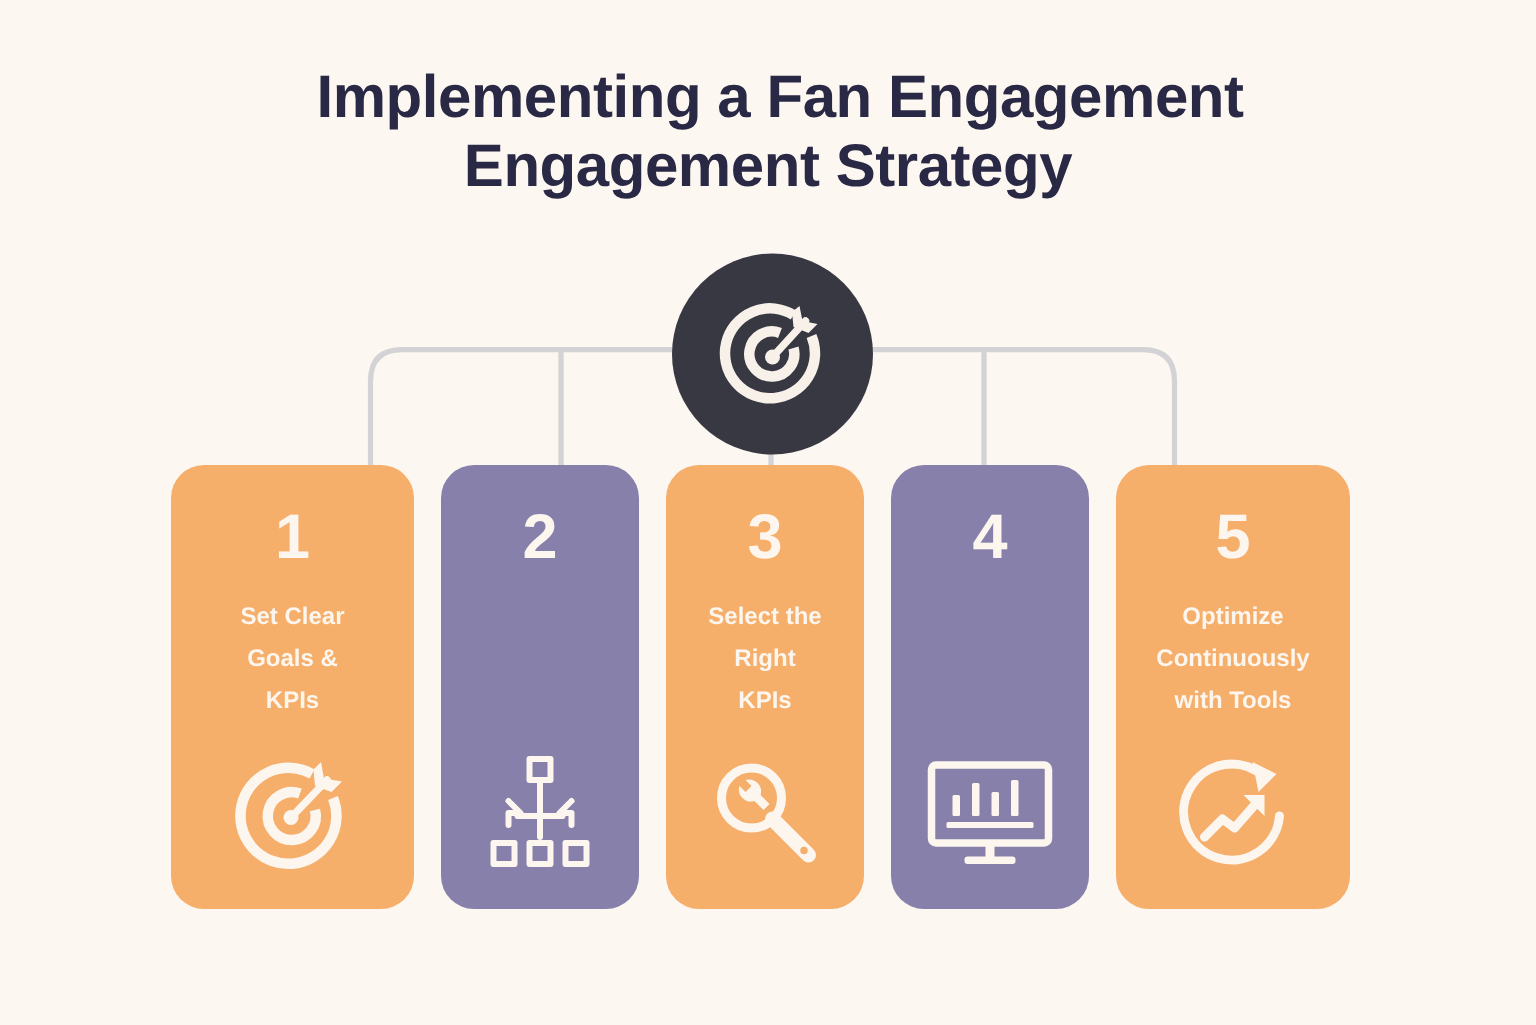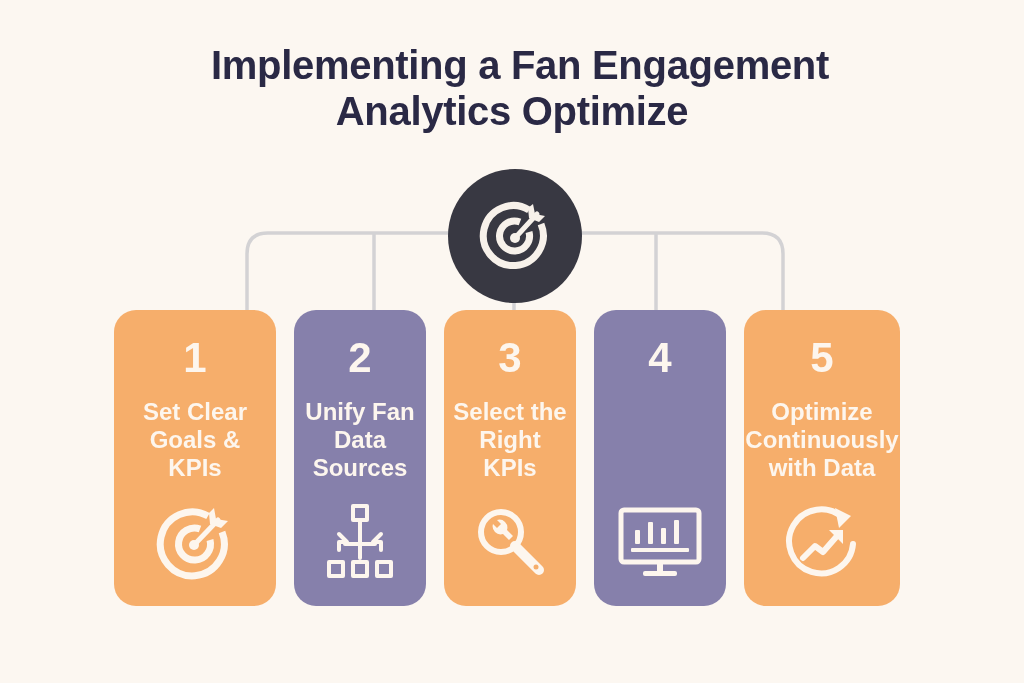--- a/index.html
+++ b/index.html
@@ -29,34 +29,34 @@
       text-align: center;
     }
     .step.orange { background: #f6ae6b; }
     .step.purple { background: #8680ab; }
     .step .num {
       position: absolute; top: 22px; left: 0; width: 100%;
       font-size: 42px; font-weight: 700; line-height: 52px;
     }
     .step .label {
       position: absolute; top: 88px; left: 0; width: 100%;
-      font-size: 24px; font-weight: 700; line-height: 28px;
+      font-size: 16px; font-weight: 700; line-height: 28px;
       white-space: pre-line;
     }
     .step .icon {
       position: absolute; top: 188px; left: 50%; margin-left: -45px;
       width: 90px; height: 90px;
     }
   </style>
 </head>
 <body>
 
 <div class="title">
   <span class="line1">Implementing a Fan Engagement</span>
-  <span class="line2">Analytics Optimize</span>
+  <span class="line2">Engagement Strategy</span>
 </div>
 
 <svg class="connectors" width="1024" height="683">
   <g fill="none" stroke="#d3d2d4" stroke-width="3.5">
     <path d="M247 312 V254 Q247 233 268 233 H762 Q783 233 783 254 V312"></path>
     <line x1="374" y1="233" x2="374" y2="312"></line>
     <line x1="656" y1="233" x2="656" y2="312"></line>
     <line x1="514" y1="300" x2="514" y2="312"></line>
   </g>
 </svg>
@@ -84,23 +84,20 @@
       <path d="M50 31 A16 16 0 1 0 60 42"></path>
     </g>
     <circle cx="44" cy="47" r="5" fill="#fdf6ee"></circle>
     <line x1="44" y1="47" x2="68" y2="22" stroke="#fdf6ee" stroke-width="5" stroke-linecap="round"></line>
     <path d="M64 10 L66 21 L78 23 L71 30 L60 26 L59 15 Z" fill="#fdf6ee"></path>
   </svg>
 </div>
 
 <div class="step purple" style="left:294px;width:132px">
   <div class="num">2</div>
-  <div class="label">Unify Fan
-Data
-Sources</div>
   <svg class="icon" viewBox="0 0 90 90">
     <g fill="none" stroke="#fdf6ee" stroke-width="4" stroke-linejoin="round" stroke-linecap="round">
       <rect x="38" y="8" width="14" height="14"></rect>
       <line x1="45" y1="22" x2="45" y2="60"></line>
       <polyline points="24,36 32,44 24,44 24,52"></polyline>
       <polyline points="66,36 58,44 66,44 66,52"></polyline>
       <line x1="30" y1="46" x2="44" y2="46"></line>
       <line x1="60" y1="46" x2="46" y2="46"></line>
       <rect x="14" y="64" width="14" height="14"></rect>
       <rect x="38" y="64" width="14" height="14"></rect>
@@ -135,20 +132,20 @@
       <rect x="42" y="64" width="6" height="10"></rect>
       <rect x="28" y="73" width="34" height="5" rx="2"></rect>
     </g>
   </svg>
 </div>
 
 <div class="step orange" style="left:744px;width:156px">
   <div class="num">5</div>
   <div class="label">Optimize
 Continuously
-with Data</div>
+with Tools</div>
   <svg class="icon" viewBox="0 0 90 90">
     <path d="M66 20 A32 32 0 1 0 76 46" fill="none" stroke="#fdf6ee" stroke-width="6" stroke-linecap="round"></path>
     <path d="M58 10 L74 18 L62 30 Z" fill="#fdf6ee"></path>
     <polyline points="26,60 38,48 46,54 60,38" fill="none" stroke="#fdf6ee" stroke-width="6" stroke-linecap="round" stroke-linejoin="round"></polyline>
     <path d="M52 32 L66 32 L66 46 Z" fill="#fdf6ee"></path>
   </svg>
 </div>
 
 </body></html>

